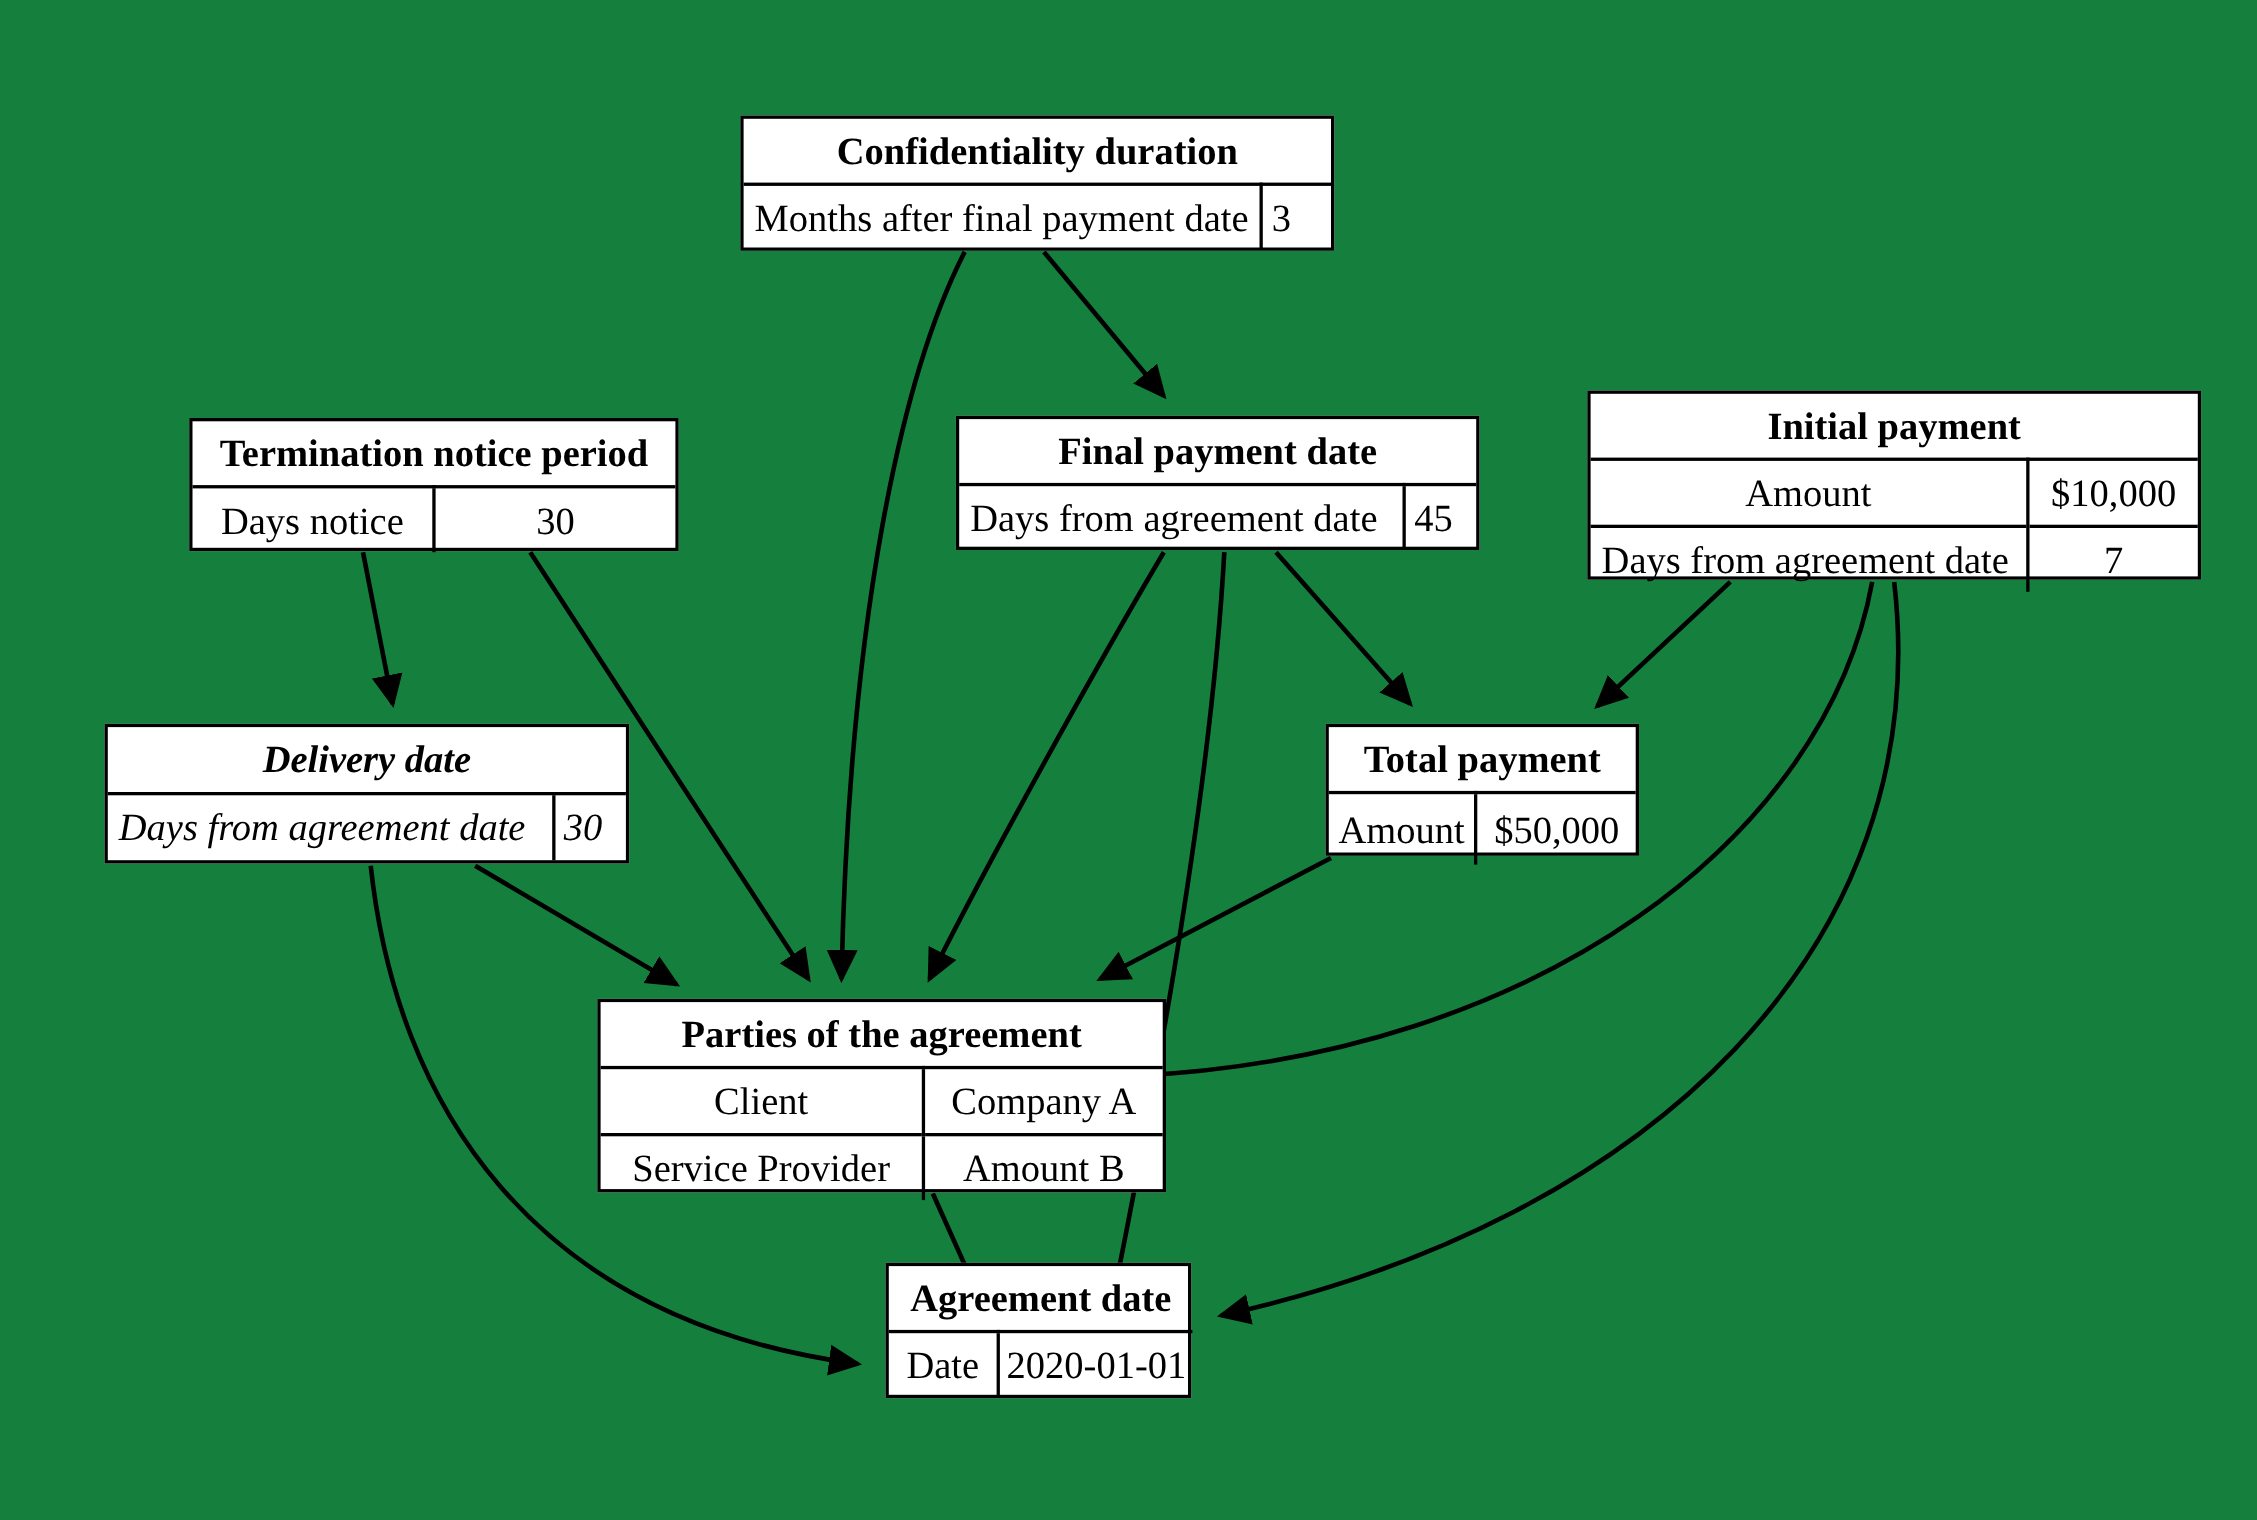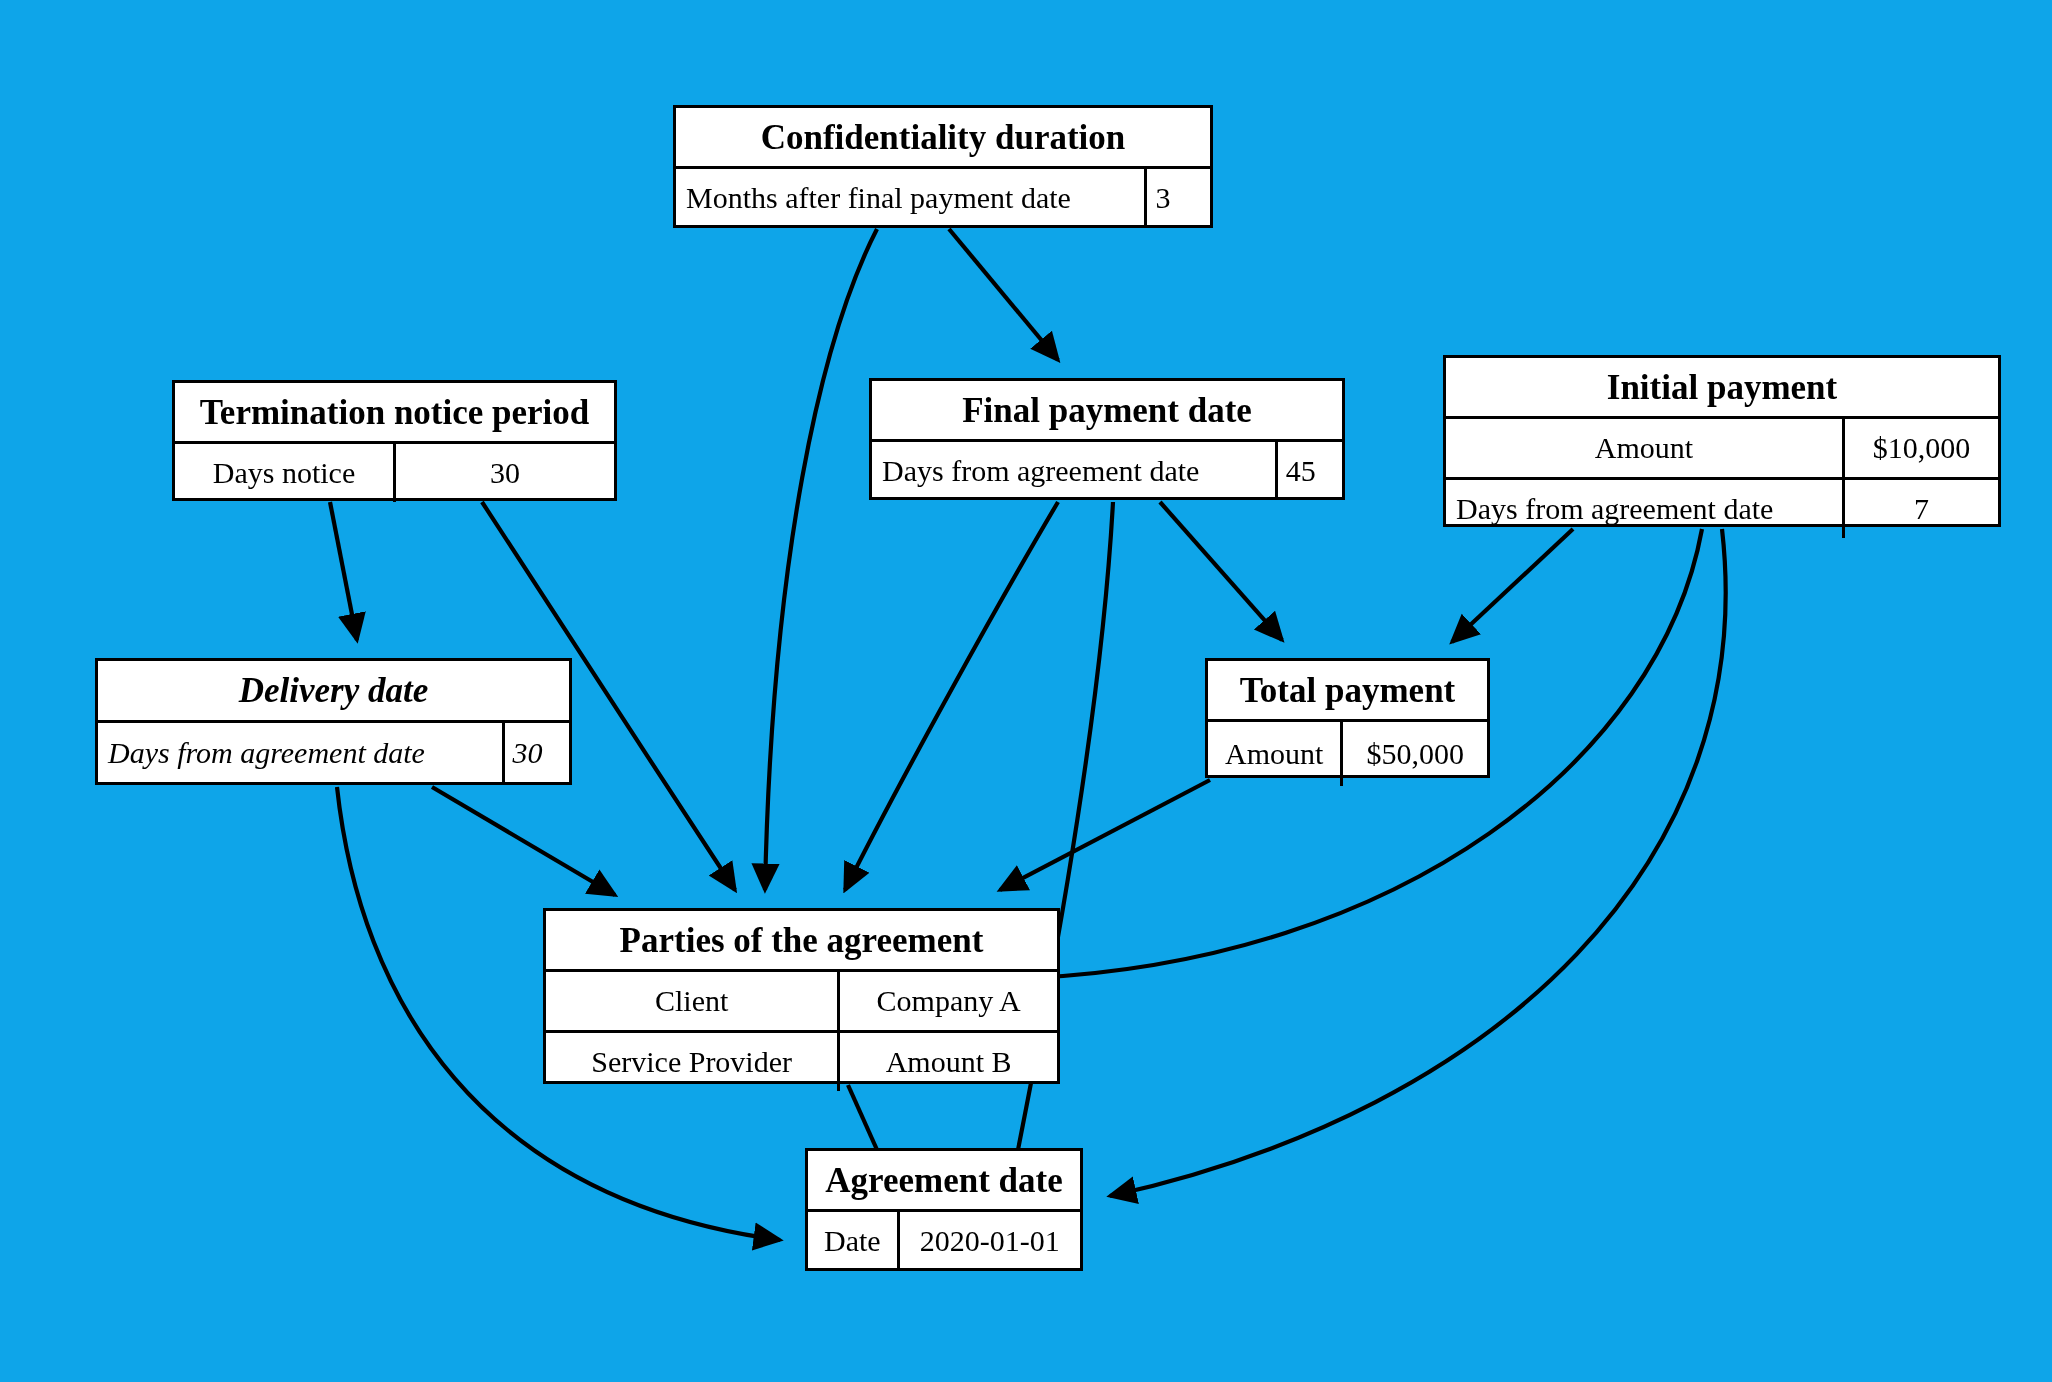--- a/index.html
+++ b/index.html
@@ -5,21 +5,21 @@
 <style>
   html, body {
     margin: 0;
     padding: 0;
     background: #ffffff;
   }
   #canvas {
     position: relative;
     width: 2052px;
     height: 1382px;
-    background: #0ea5e9;
+    background: #15803d;
     font-family: "Liberation Serif", "DejaVu Serif", serif;
     overflow: hidden;
   }
   #edge-layer {
     position: absolute;
     left: 0;
     top: 0;
     width: 2052px;
     height: 1382px;
     pointer-events: none;
@@ -46,21 +46,21 @@
   .node .title-row td {
     font-weight: bold;
     font-size: 35px;
     text-align: center;
     border-bottom: 3px solid #000000;
     height: 58px;
     padding: 0 14px;
   }
   .node .field-row td {
     font-weight: normal;
-    font-size: 30px;
+    font-size: 35px;
     height: 58px;
   }
   .node .field-row + .field-row td {
     border-top: 3px solid #000000;
   }
   .node .field-row td.key {
     text-align: center;
   }
   .node .field-row td.val {
     text-align: center;

